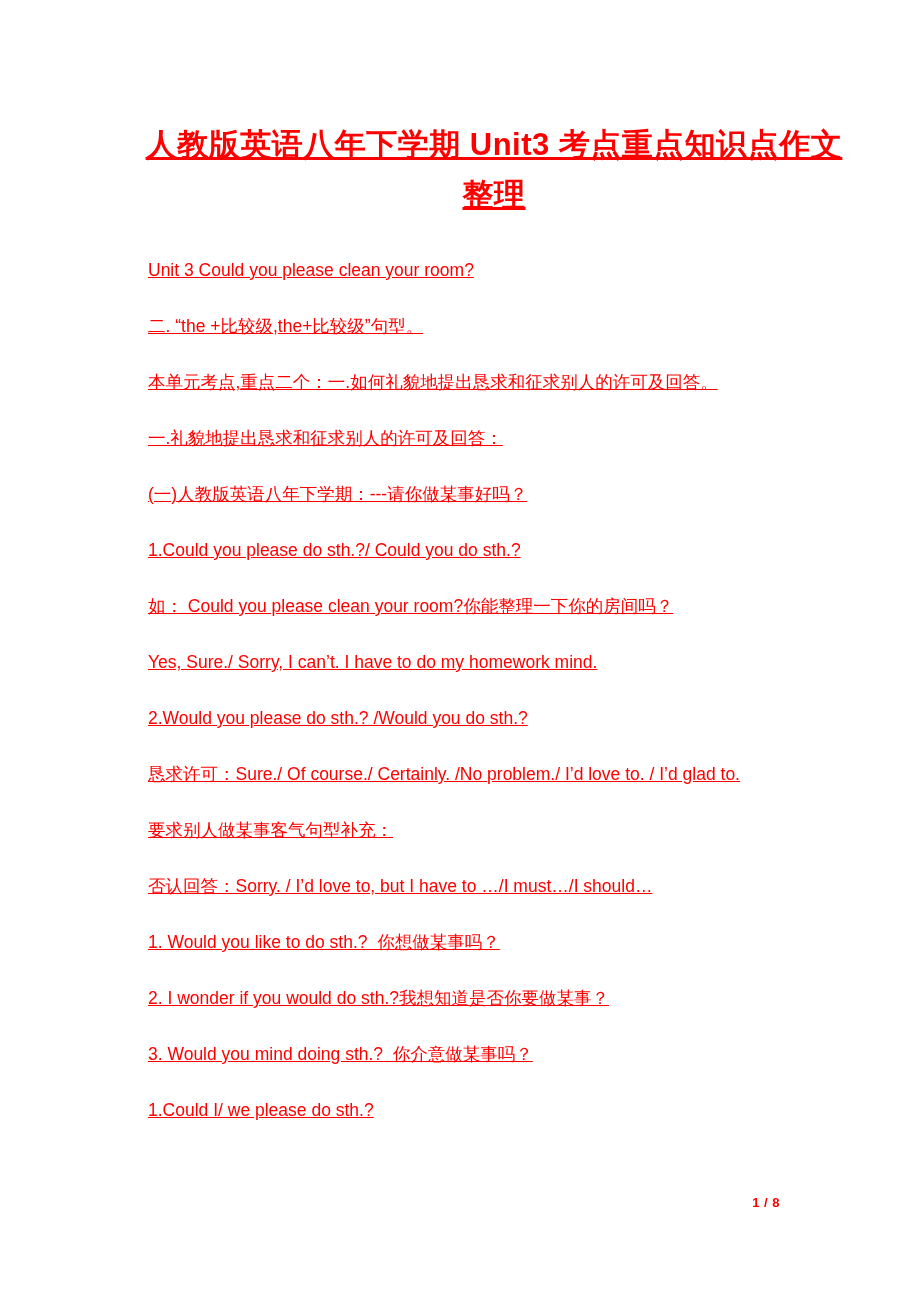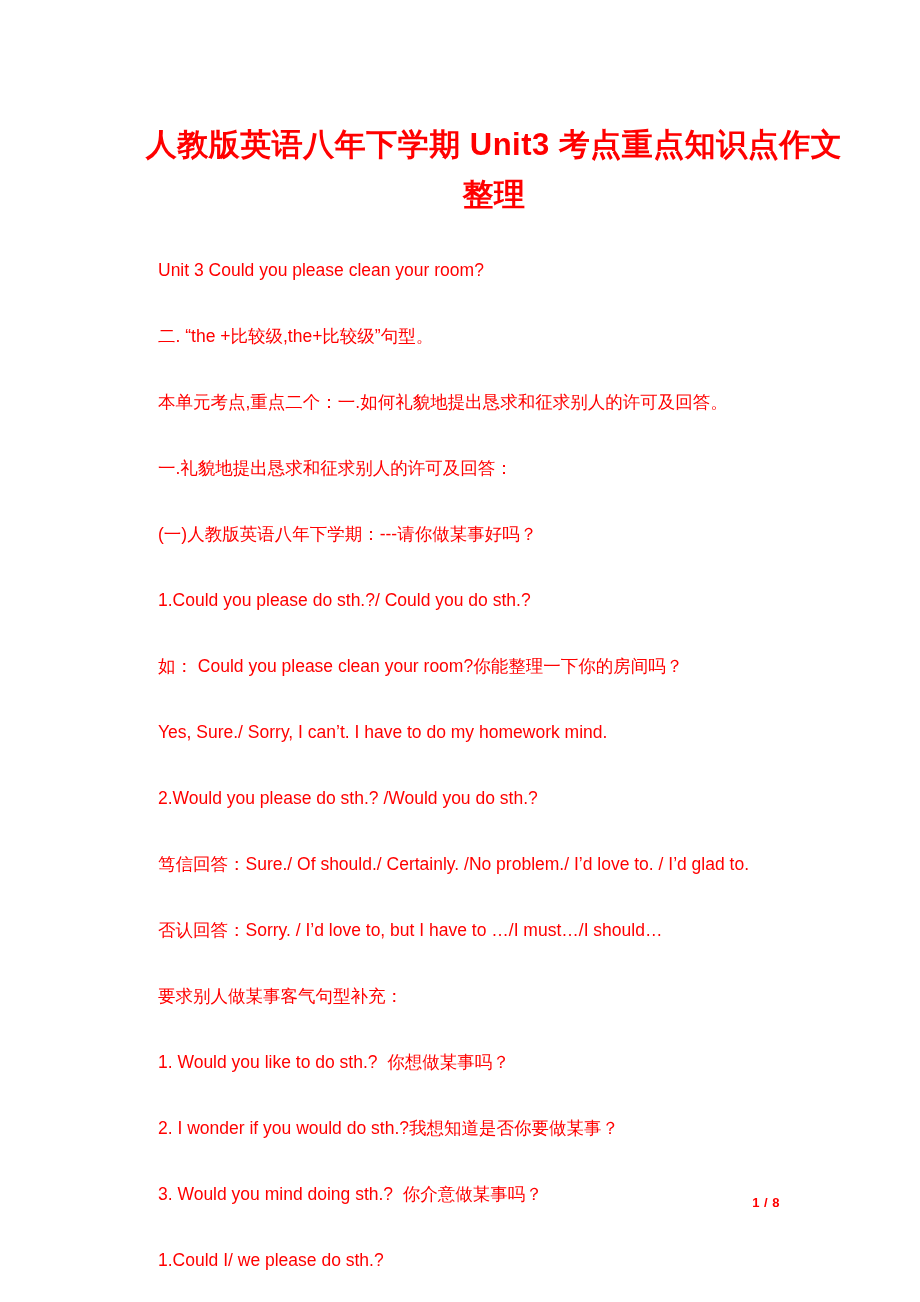--- a/index.html
+++ b/index.html
@@ -16,38 +16,39 @@
     overflow: hidden;
   }
   .page {
     position: absolute;
     top: 0;
     left: 0;
     width: 920px;
     height: 1302px;
     box-sizing: border-box;
     padding: 120px 72px 0 140px;
+    text-decoration: underline;
   }
   .doc-title {
     font-size: 31px;
     font-weight: bold;
     line-height: 50px;
     text-align: center;
     color: #ff0000;
     margin: 0 0 26px 0;
     letter-spacing: 0.5px;
   }
   .body-block {
     margin-top: 14px;
   }
   .para {
     font-size: 17.5px;
     line-height: 48px;
     color: #ff0000;
-    margin: 18px;
+    margin: 8px;
     white-space: pre-wrap;
     word-wrap: break-word;
   }
   .page-number {
     position: absolute;
     right: 140px;
     bottom: 92px;
     font-size: 13px;
     font-weight: bold;
     color: #ff0000;
@@ -65,23 +66,23 @@
   <div class="body-block">
     <p class="para">Unit 3 Could you please clean your room?</p>
     <p class="para">二. “the +比较级,the+比较级”句型。</p>
     <p class="para">本单元考点,重点二个：一.如何礼貌地提出恳求和征求别人的许可及回答。</p>
     <p class="para">一.礼貌地提出恳求和征求别人的许可及回答：</p>
     <p class="para">(一)人教版英语八年下学期：---请你做某事好吗？</p>
     <p class="para">1.Could you please do sth.?/ Could you do sth.?</p>
     <p class="para">如： Could you please clean your room?你能整理一下你的房间吗？</p>
     <p class="para">Yes, Sure./ Sorry, I can’t. I have to do my homework mind.</p>
     <p class="para">2.Would you please do sth.? /Would you do sth.?</p>
-    <p class="para">笃信回答：Sure./ Of should./ Certainly. /No problem./ I’d love to. / I’d glad to.</p>
+    <p class="para">恳求许可：Sure./ Of course./ Certainly. /No problem./ I’d love to. / I’d glad to.</p>
+    <p class="para">要求别人做某事客气句型补充：</p>
     <p class="para">否认回答：Sorry. / I’d love to, but I have to …/I must…/I should…</p>
-    <p class="para">要求别人做某事客气句型补充：</p>
     <p class="para">1. Would you like to do sth.?  你想做某事吗？</p>
     <p class="para">2. I wonder if you would do sth.?我想知道是否你要做某事？</p>
     <p class="para">3. Would you mind doing sth.?  你介意做某事吗？</p>
     <p class="para">1.Could I/ we please do sth.?</p>
   </div>
 
   <div class="page-number">1 / 8</div>
 
 </div>
 

